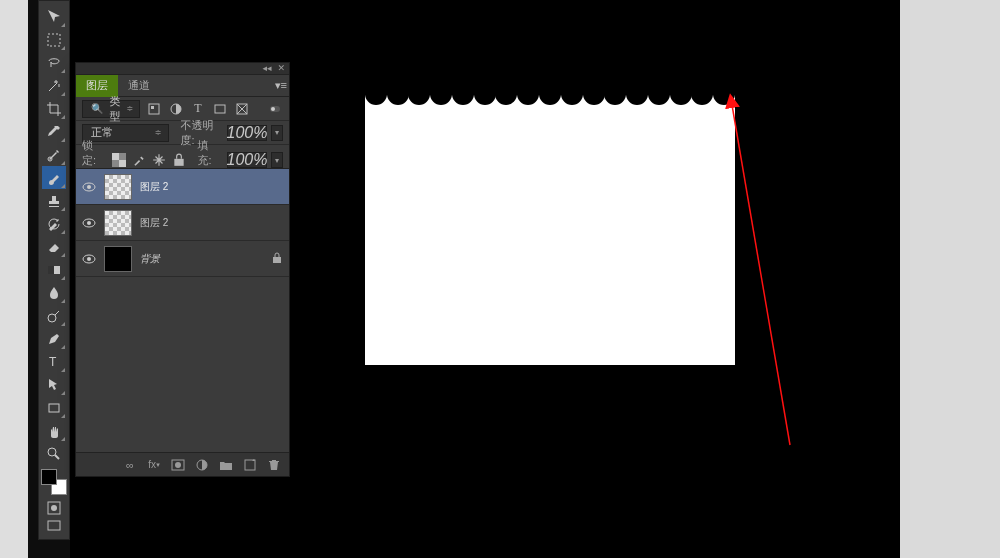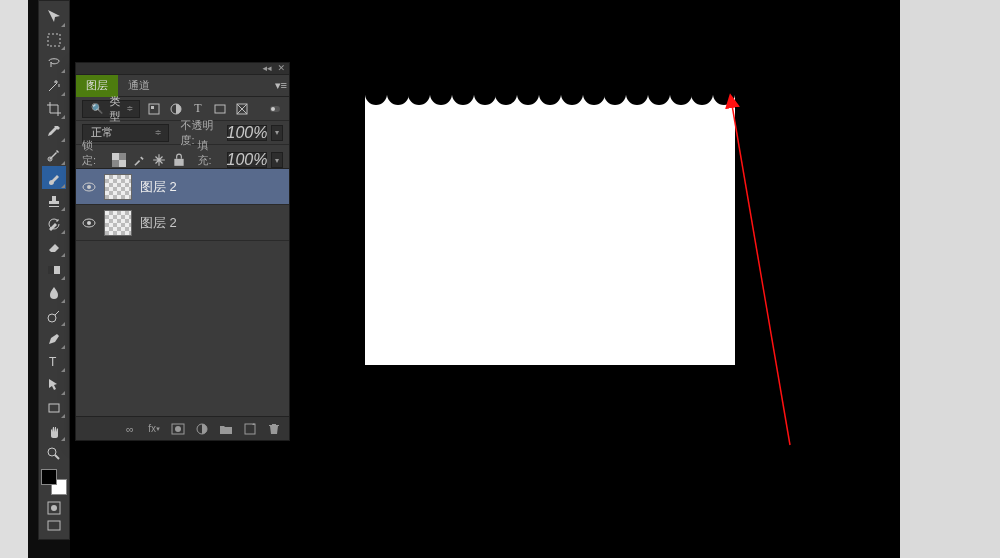--- a/index.html
+++ b/index.html
@@ -47,21 +47,21 @@
   .layers-list { background:#3b3b3b; }
   .layer { display:flex; align-items:center; height:36px; padding:0 6px; border-bottom:1px solid #2a2a2a; gap:8px;}
   .layer.selected { background:#586a8c; color:#eee; }
   .vis { width:14px; display:flex; justify-content:center; cursor:pointer;}
   .thumb { width:28px; height:26px; border:1px solid #666; background:#fff; position:relative; }
   .thumb.checker { background:
       linear-gradient(45deg,#bbb 25%,transparent 25%,transparent 75%,#bbb 75%),
       linear-gradient(45deg,#bbb 25%,#eee 25%,#eee 75%,#bbb 75%);
     background-size:8px 8px; background-position:0 0,4px 4px;}
   .thumb.black { background:#000; }
-  .layer .name { flex:1; font-size:13px; }
+  .layer .name { flex:1; font-size:10px; }
   .layer .lock { color:#aaa; }
 
   .layers-empty { height:175px; }
 
   .panel-bottom { display:flex; justify-content:flex-end; align-items:center; height:24px; border-top:1px solid #222; gap:10px; padding:0 8px; background:#343434;}
   .panel-bottom .icon-sm { width:14px; color:#999;}
 
   
   .swatches { position:relative; width:26px; height:26px; margin:4px 0; }
   .swatches .fg { position:absolute; left:0; top:0; width:16px; height:16px; background:#000; border:1px solid #888;}
@@ -365,20 +365,34 @@
       <div class="layer">
         <div class="vis">
           <svg width="14" height="14" viewBox="0 0 14 14">
             <ellipse cx="7" cy="7" rx="6" ry="4" fill="none" stroke="#ccc"></ellipse>
             <circle cx="7" cy="7" r="2" fill="#ccc"></circle>
           </svg>
         </div>
         <div class="thumb checker"></div>
         <div class="name">图层 2</div>
       </div>
+      <div class="layer">
+        <div class="vis">
+          <svg width="14" height="14" viewBox="0 0 14 14">
+            <ellipse cx="7" cy="7" rx="6" ry="4" fill="none" stroke="#ccc"></ellipse>
+            <circle cx="7" cy="7" r="2" fill="#ccc"></circle>
+          </svg>
+        </div>
+        <div class="thumb black"></div>
+        <div class="name"><i>背景</i></div>
+        <div class="lock"><svg width="12" height="12" viewBox="0 0 12 12">
+            <rect x="2" y="5" width="8" height="6" fill="#aaa"></rect>
+            <path d="M4 5V3a2 2 0 114 0v2" fill="none" stroke="#aaa"></path>
+          </svg></div>
+      </div>
     </div>
   <div class="layers-empty"></div>
 
   <div class="panel-bottom">
     <div class="icon-sm">∞</div>
     <div class="icon-sm" style="font-size:10px">fx<span style="font-size:7px">▾</span></div>
     <div class="icon-sm">
         <svg viewBox="0 0 14 14">
           <rect x="1" y="2" width="12" height="10" fill="none" stroke="currentColor"></rect>
           <circle cx="7" cy="7" r="3" fill="currentColor"></circle>

